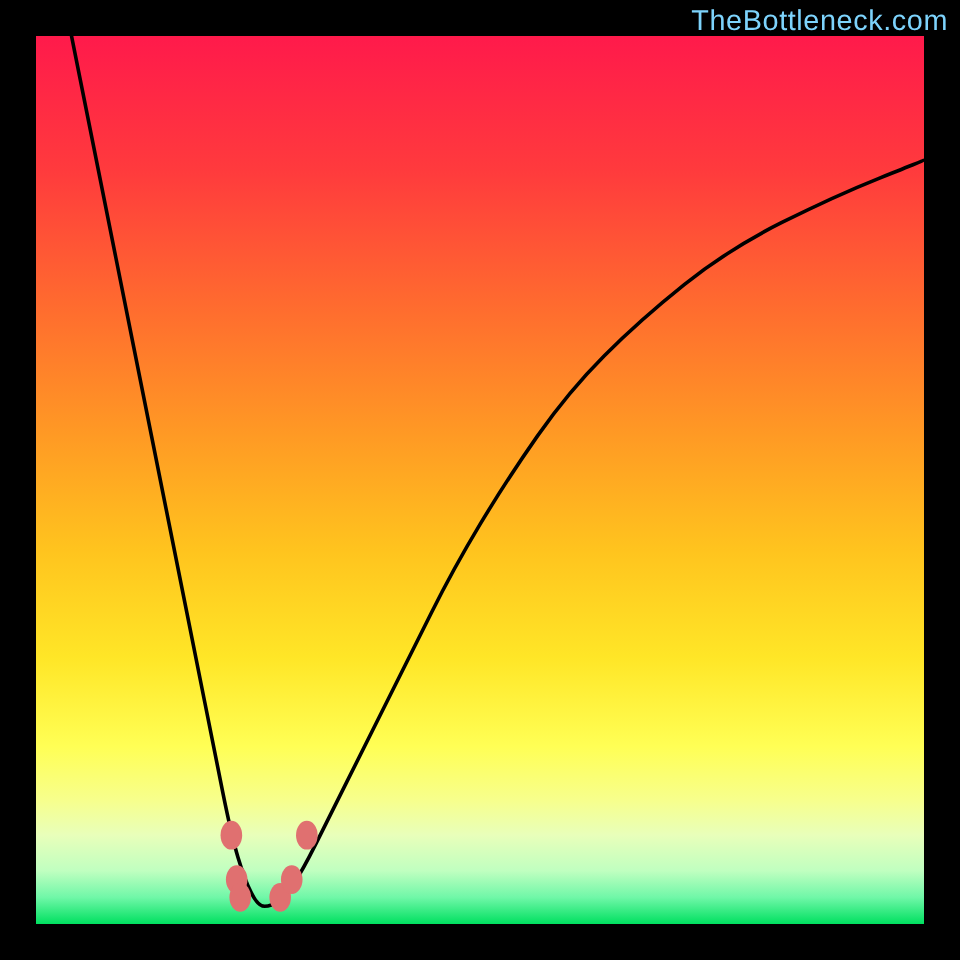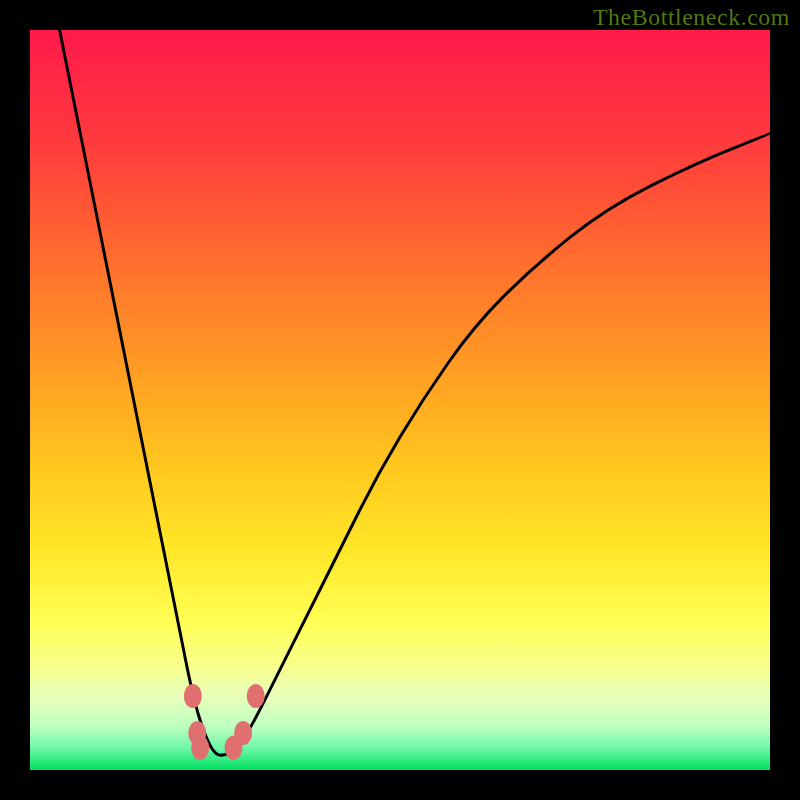--- a/index.html
+++ b/index.html
@@ -14,25 +14,25 @@
   .frame {
     position: relative;
     width: 800px;
     height: 800px;
     background: #000000;
   }
   .watermark {
     position: absolute;
     top: 4px;
     right: 10px;
-    color: #4d7c0f;
+    color: #7dd3fc;
     font-size: 24px;
     letter-spacing: 0.5px;
     z-index: 10;
-    font-family: Liberation Serif, serif;
+    font-family: Liberation Sans, sans-serif;
   }
   svg.plot {
     position: absolute;
     left: 30px;
     top: 30px;
     width: 740px;
     height: 740px;
     display: block;
   }
 </style>

